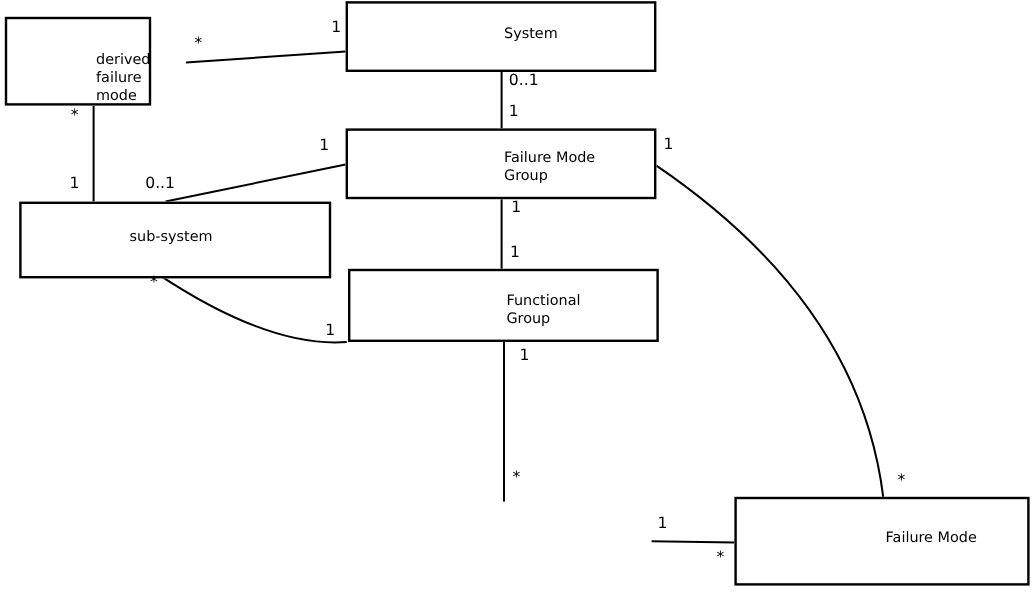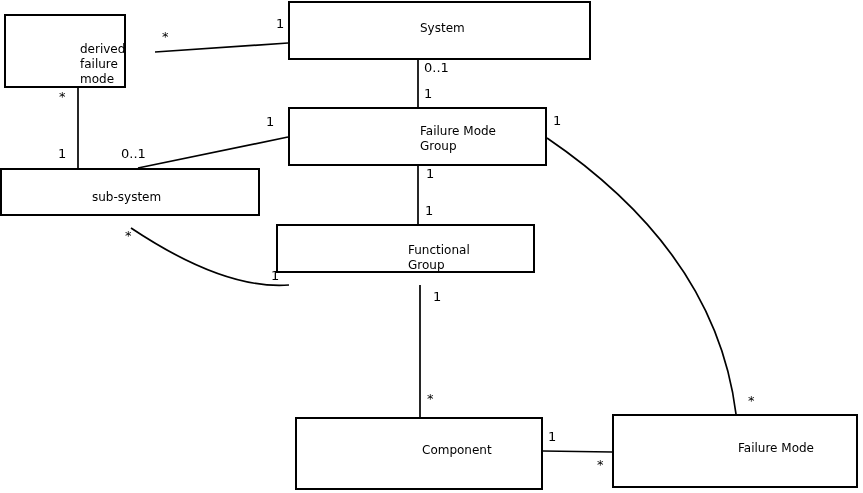--- a/index.html
+++ b/index.html
@@ -57,41 +57,38 @@
     <line x1="543" y1="451" x2="612" y2="452" stroke="#000" stroke-width="1.7"></line>
     <path d="M 547,138 Q 716,253 736,414" fill="none" stroke="#000" stroke-width="1.7"></path>
   </svg>
 
   <div class="box" style="left:4px;top:14px;width:122px;height:74px">
     <span class="lbl" style="left:74px;top:26px">derived
 failure
 mode</span>
   </div>
 
-  <div class="box" style="left:288px;top:1px;width:303px;height:59px">
+  <div class="box" style="left:288px;top:1px;width:259px;height:59px">
     <span class="lbl" style="left:130px;top:18px">System</span>
   </div>
 
   <div class="box" style="left:288px;top:107px;width:259px;height:59px">
     <span class="lbl" style="left:130px;top:15px">Failure Mode
 Group</span>
   </div>
 
-  <div class="box" style="left:0px;top:168px;width:260px;height:48px">
+  <div class="box" style="left:16px;top:168px;width:260px;height:64px">
     <span class="lbl" style="left:90px;top:20px">sub-system</span>
   </div>
 
-  <div class="box" style="left:276px;top:224px;width:259px;height:49px">
+  <div class="box" style="left:290px;top:224px;width:259px;height:61px">
     <span class="lbl" style="left:130px;top:17px">Functional
 Group</span>
   </div>
 
-  <div class="box" style="left:295px;top:417px;width:248px;height:73px">
-    <span class="lbl" style="left:125px;top:24px">Component</span>
-  </div>
 
   <div class="box" style="left:612px;top:414px;width:246px;height:74px">
     <span class="lbl" style="left:124px;top:25px">Failure Mode</span>
   </div>
 
   <span class="mult" style="left:162px;top:30px">*</span>
   <span class="mult" style="left:276px;top:17px">1</span>
 
   <span class="mult" style="left:424px;top:61px">0..1</span>
   <span class="mult" style="left:424px;top:87px">1</span>

